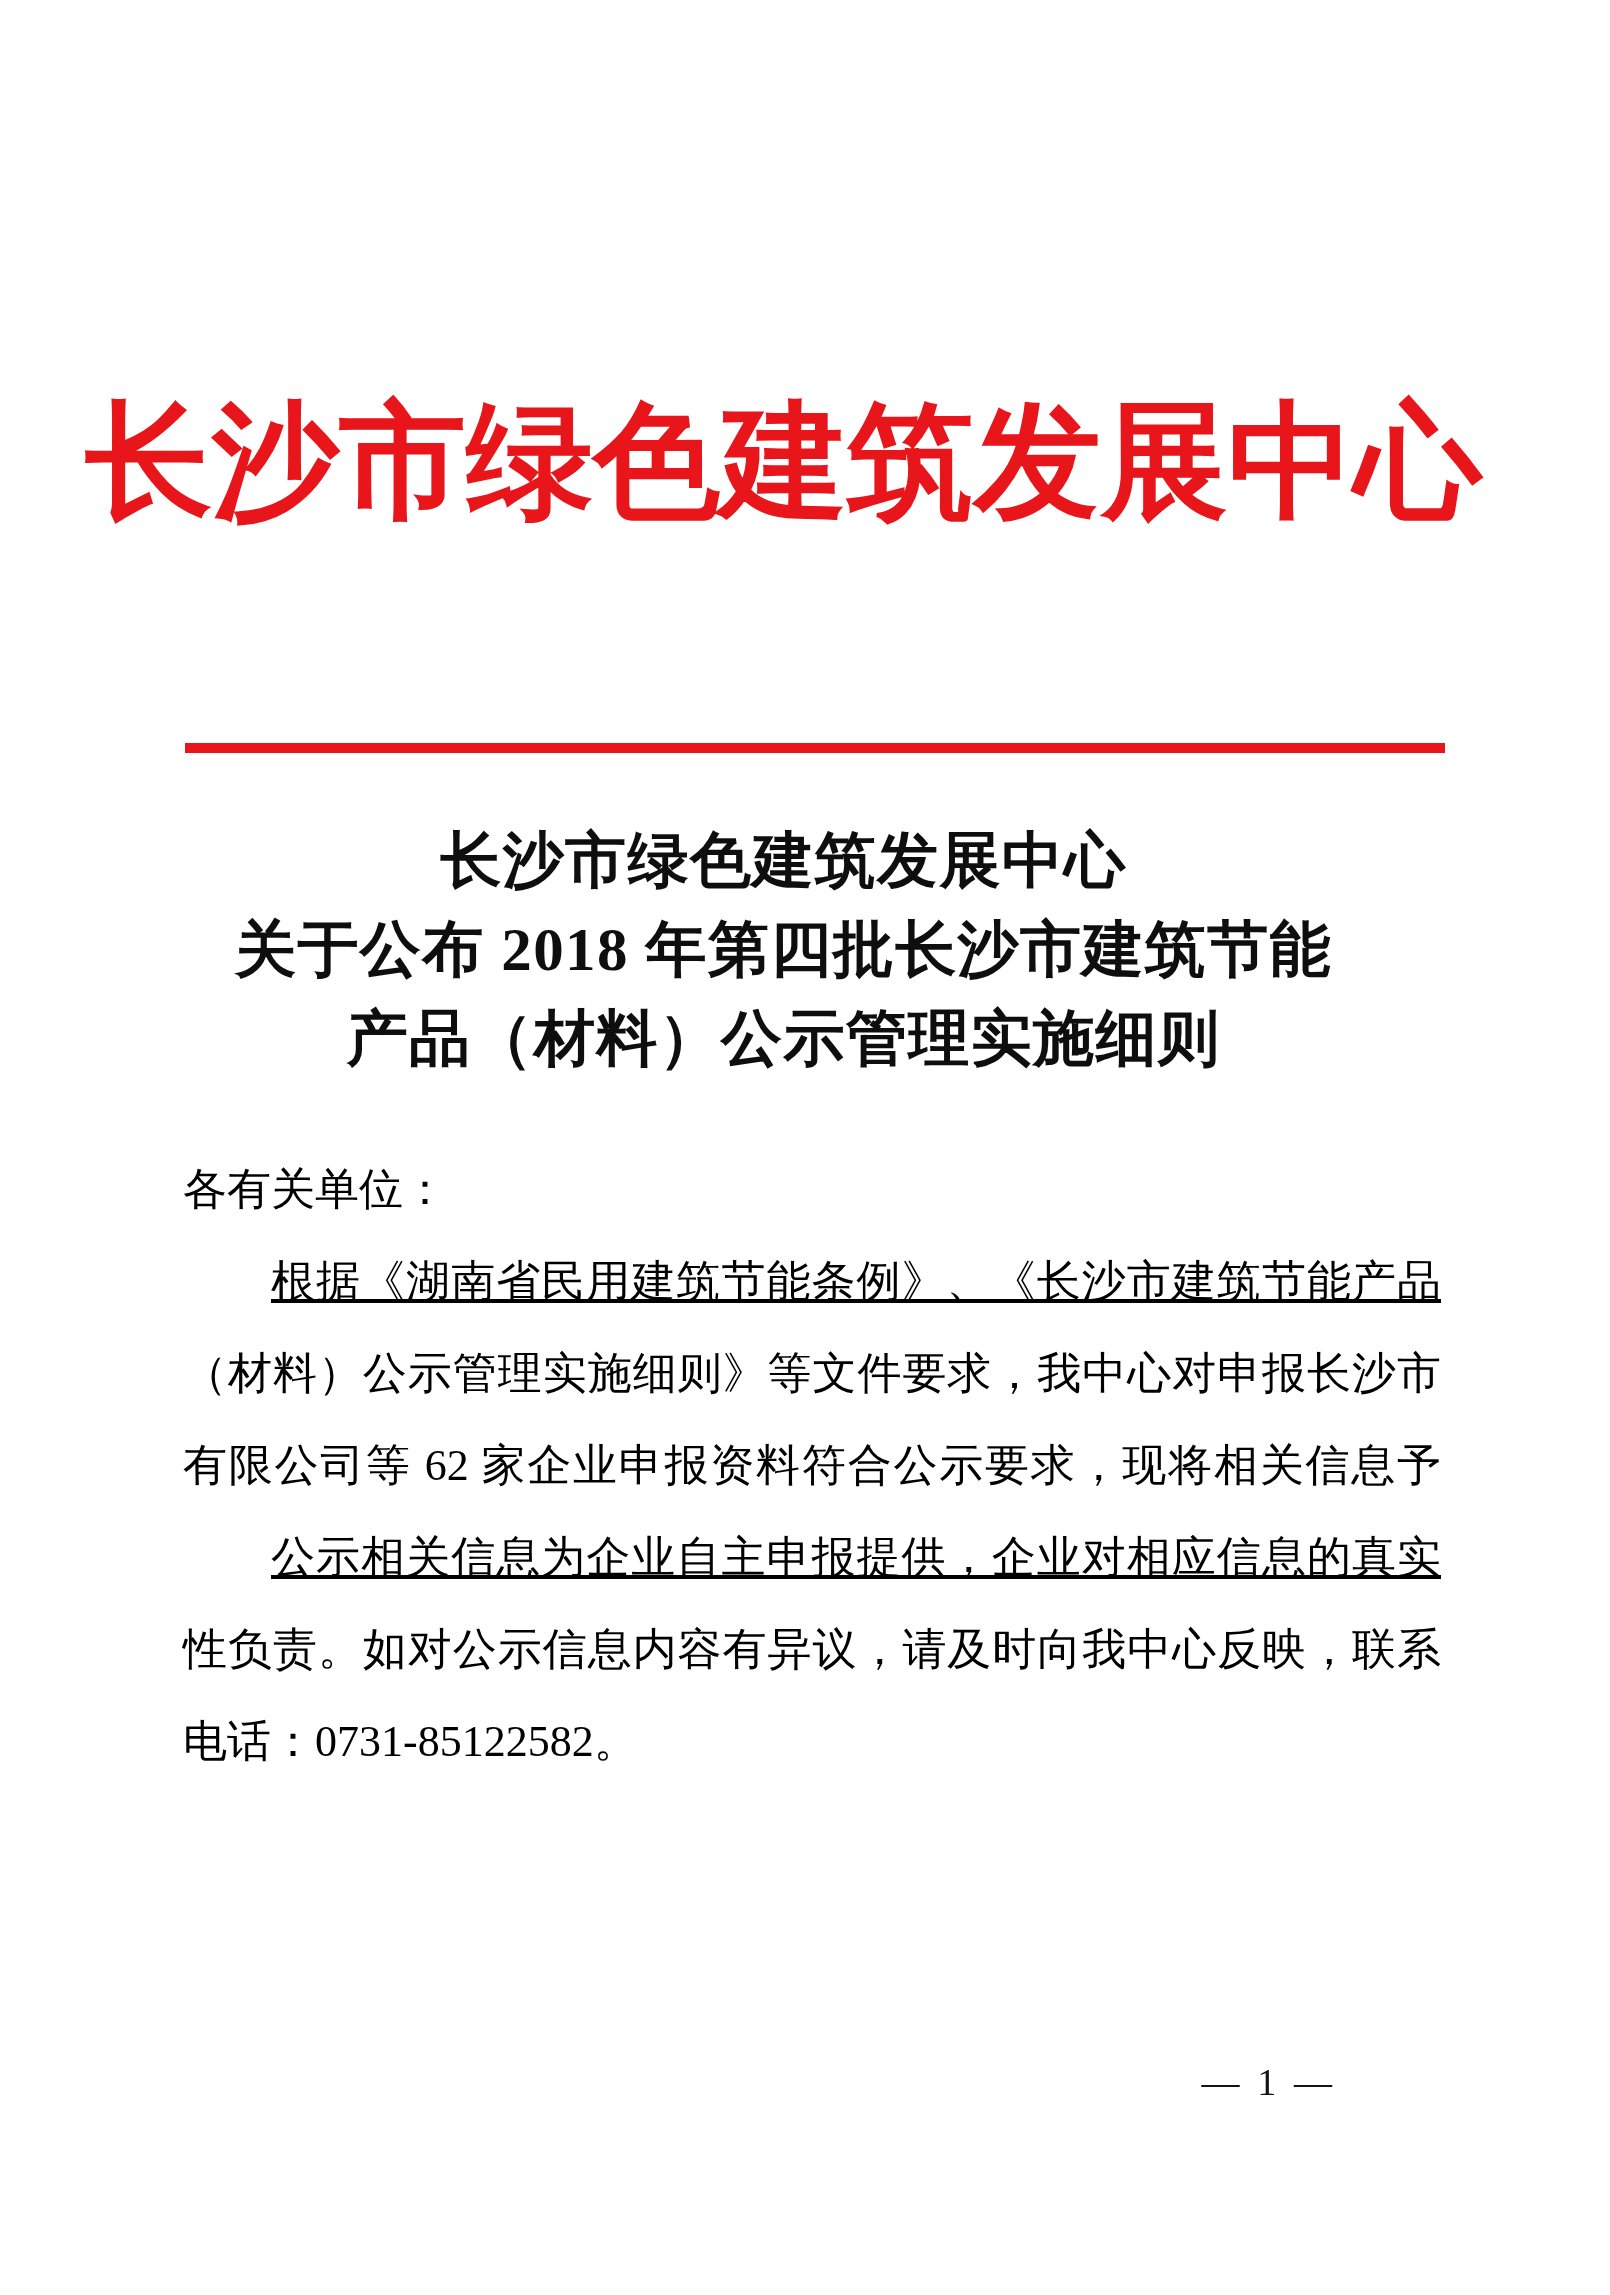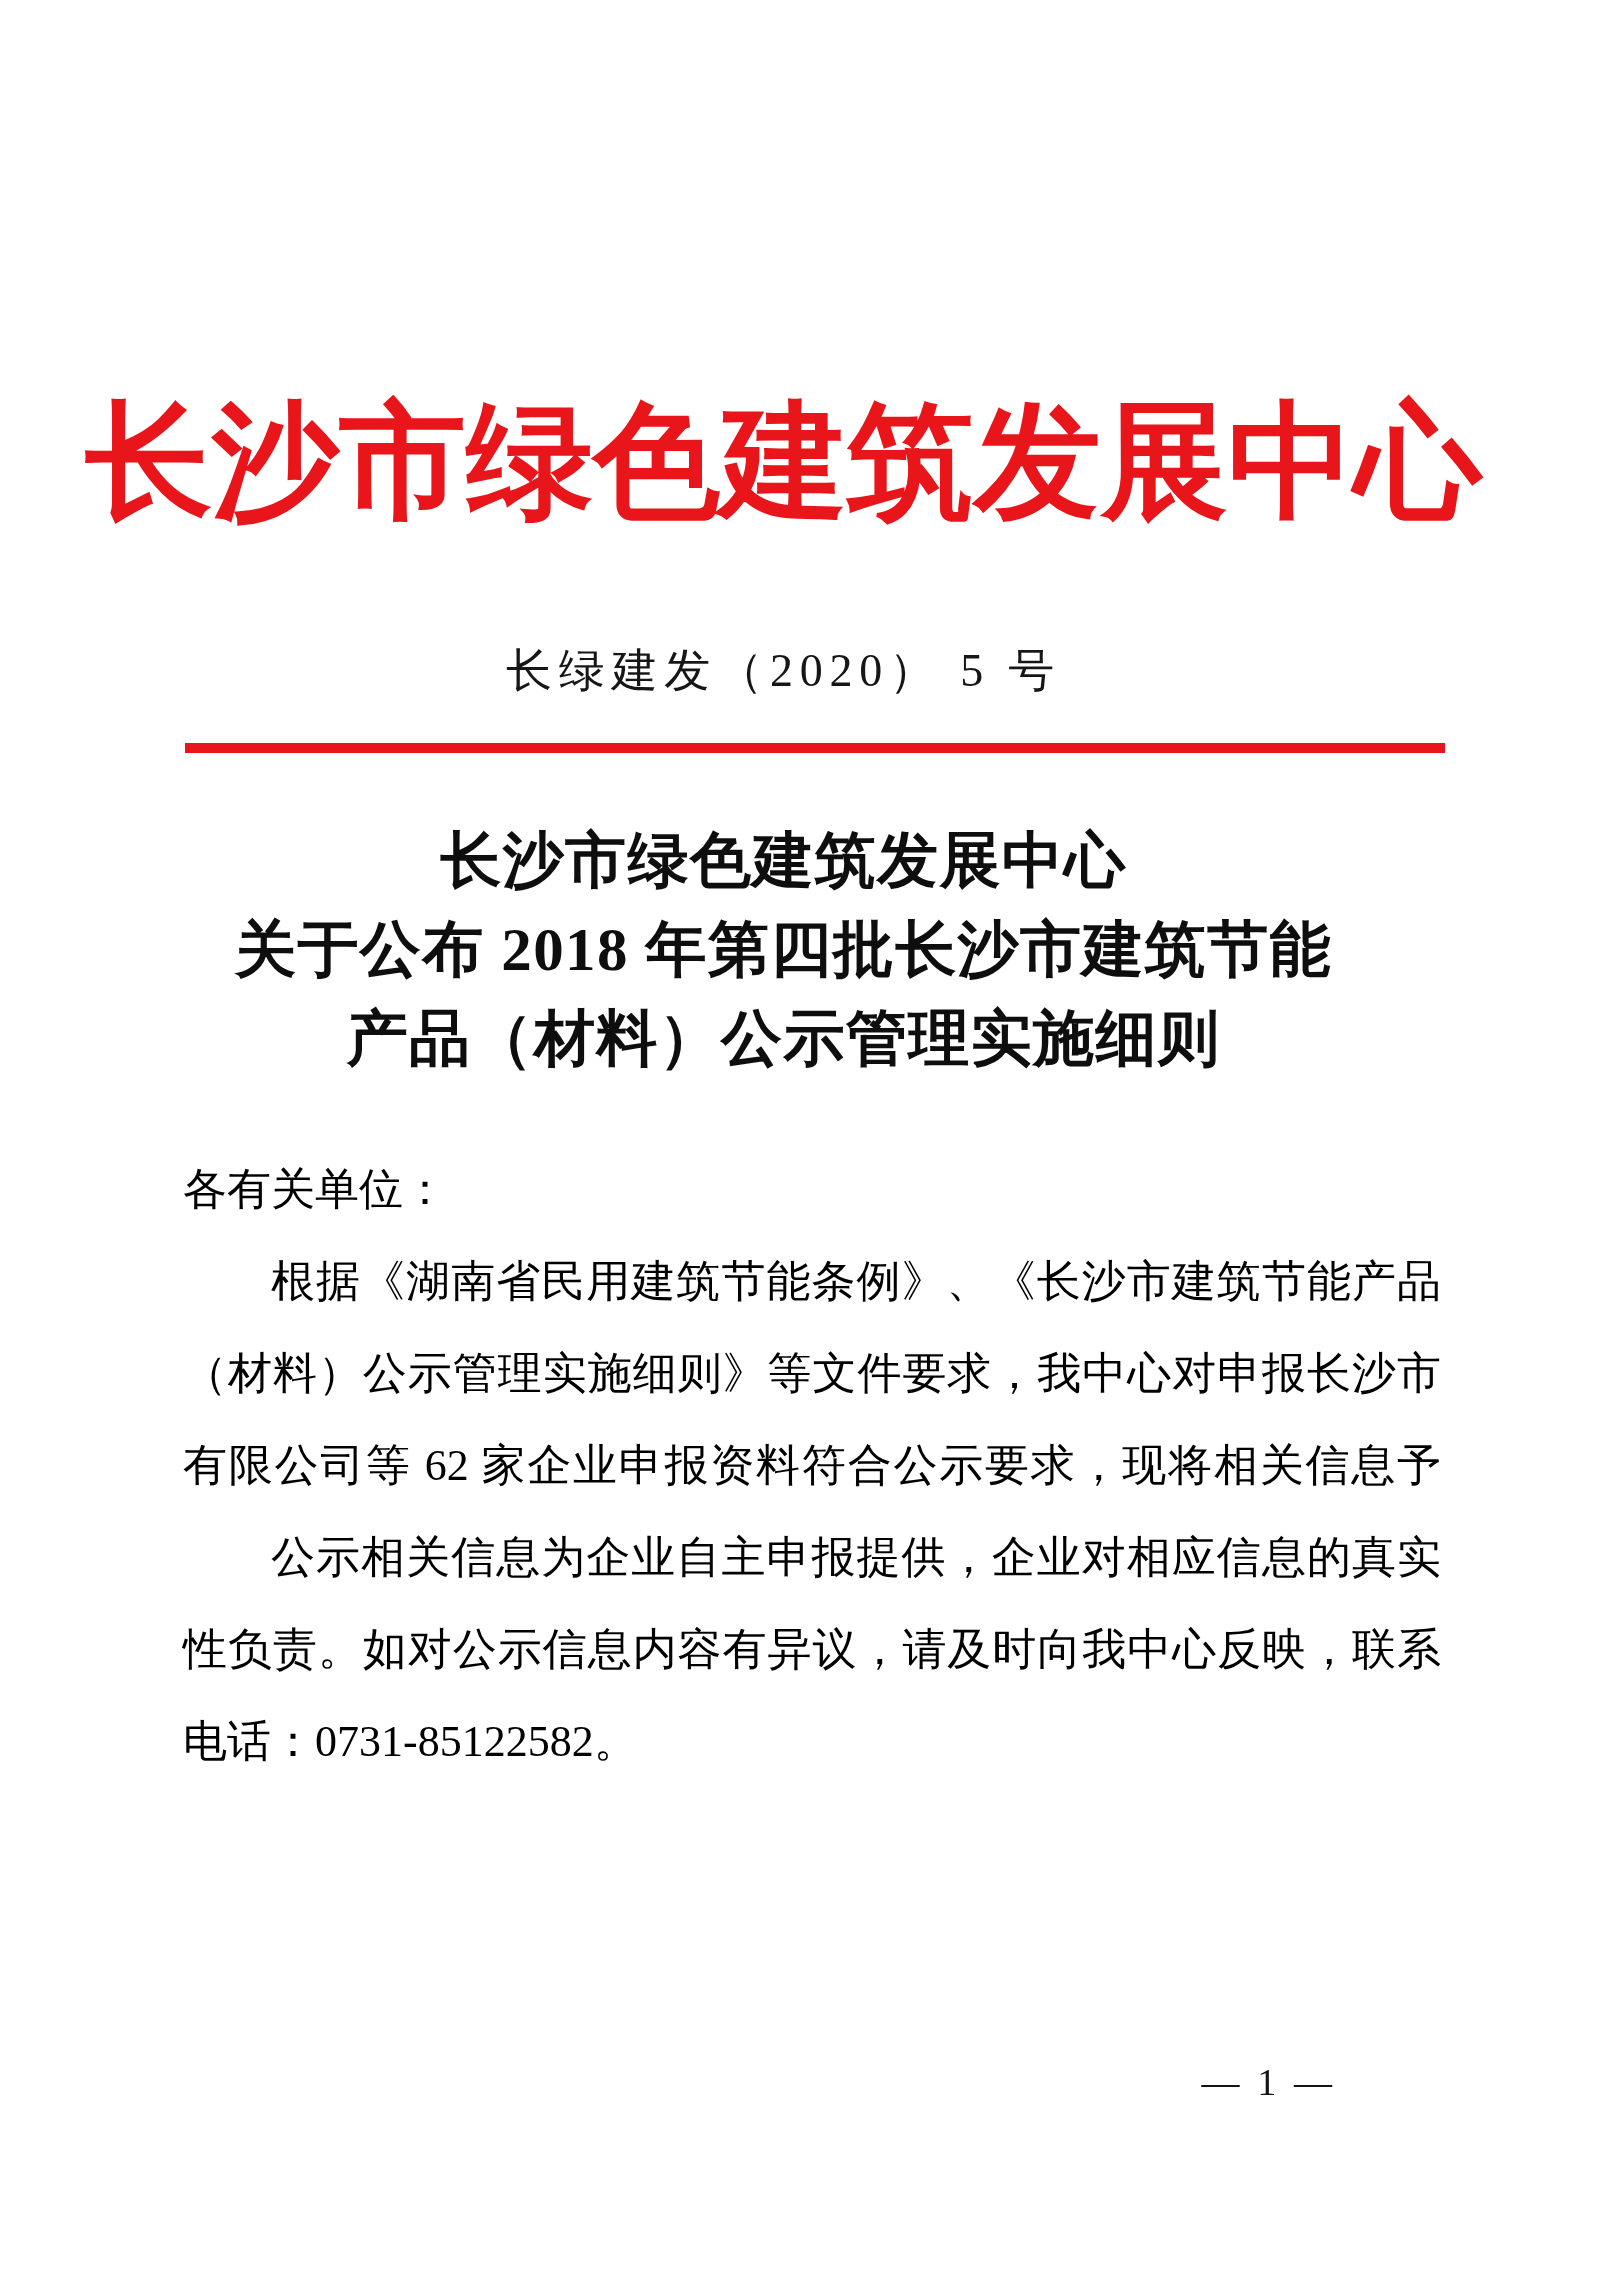--- a/index.html
+++ b/index.html
@@ -78,41 +78,41 @@
     line-height: 92px;
     text-align: justify;
     text-justify: inter-character;
     white-space: normal;
   }
   .body-block .line.fill {
     text-align-last: justify;
   }
   .body-block .line.indent {
     text-indent: 2em;
+    text-decoration: underline;
   }
   
   .page-number {
     position: absolute;
     top: 2057px;
     right: 231px;
     font-size: 38px;
     line-height: 50px;
     letter-spacing: 4.1px;
     color: #141414;
     white-space: nowrap;
   }
 </style>
 </head>
 <body>
 
 <div class="page">
 
   <div class="org-title">长沙市绿色建筑发展中心</div>
 
-  <div class="doc-number">长绿建发（2020） 5 号</div>
 
   <div class="red-rule"></div>
 
   <div class="doc-title">
     <div class="doc-title-line">长沙市绿色建筑发展中心</div>
     <div class="doc-title-line">关于公布 2018 年第四批长沙市建筑节能</div>
     <div class="doc-title-line">产品（材料）公示管理实施细则</div>
   </div>
 
   <div class="body-block">

